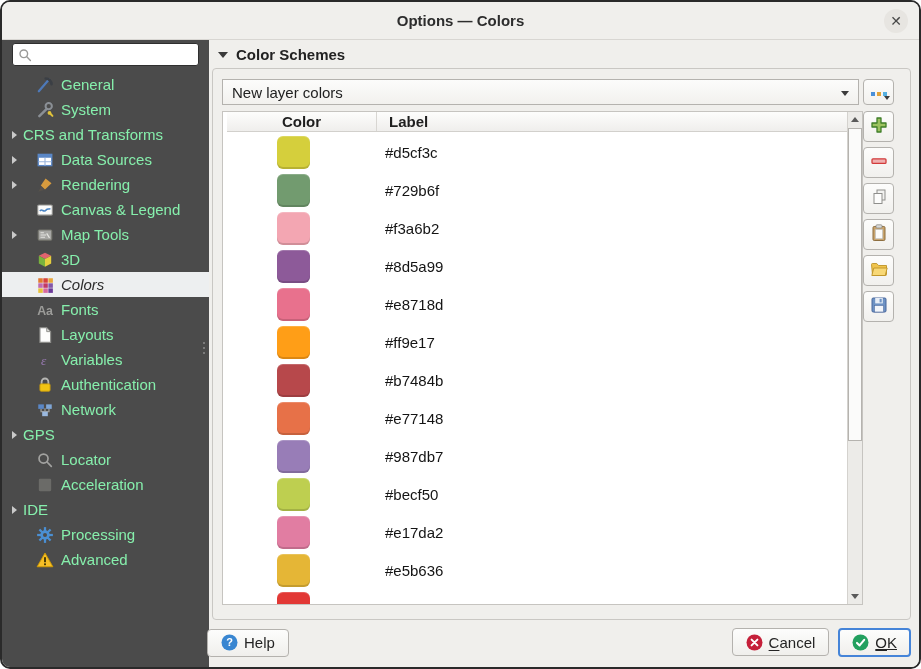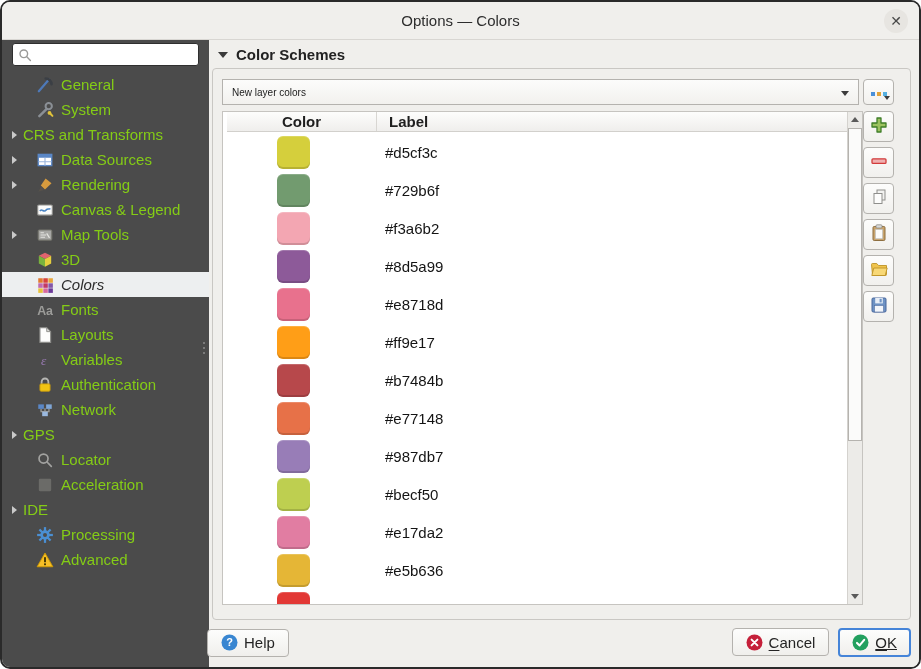--- a/index.html
+++ b/index.html
@@ -3,51 +3,51 @@
 <meta charset="utf-8">
 <style>
   html,body{margin:0;padding:0;width:921px;height:669px;overflow:hidden;background:#ffffff;
     font-family:"Liberation Sans",sans-serif;-webkit-font-smoothing:antialiased;}
   *{box-sizing:border-box;}
   .dialog{position:absolute;left:0;top:0;width:921px;height:669px;border:2px solid #2a2a2a;
     border-radius:10px;overflow:hidden;background:#f0efec;}
   
   .titlebar{position:absolute;left:0;top:0;right:0;height:38px;background:#f0efec;
     border-bottom:1px solid #d8d6d2;display:flex;align-items:center;justify-content:center;}
-  .title{font-size:15px;font-weight:normal;color:#2d2d2d;}
+  .title{font-size:15px;font-weight:bold;color:#2d2d2d;}
   .close-btn{position:absolute;right:11px;top:7px;width:24px;height:24px;border:none;border-radius:12px;
     background:#e7e5e1;color:#474747;font-size:14px;line-height:22px;text-align:center;padding:0;cursor:default;}
   
   .sidebar{position:absolute;left:0;top:38px;bottom:0;width:207px;background:#4b4b4b;}
   .search-wrap{position:absolute;left:10px;top:3px;width:187px;height:23px;background:#ffffff;
     border:1px solid #2f2f2f;border-radius:3px;}
   .search-wrap svg{position:absolute;left:5px;top:4px;}
   .search-wrap input{position:absolute;left:24px;top:1px;right:4px;height:19px;border:none;outline:none;
     font-size:14px;background:transparent;font-family:"Liberation Sans",sans-serif;}
   .tree{position:absolute;left:0;top:32px;right:0;}
-  .tree-item{height:25px;display:flex;align-items:center;padding-left:8px;font-size:15px;color:#84cc16;}
+  .tree-item{height:25px;display:flex;align-items:center;padding-left:8px;font-size:15px;color:#86efac;}
   .tree-item.selected{background:#edeff0;color:#2d2d2d;font-style:italic;}
   .ti-arrow{flex:0 0 13px;height:10px;position:relative;}
   .ti-arrow.has::after{content:"";position:absolute;left:2px;top:1px;border-left:5px solid #c9c9c9;
     border-top:4px solid transparent;border-bottom:4px solid transparent;}
   .ti-icon{flex:0 0 18px;height:18px;margin-left:13px;margin-right:7px;display:flex;align-items:center;justify-content:flex-end;}
   .ti-label.noicon{margin-left:0;}
   .splitter{position:absolute;left:199px;top:295px;width:6px;height:26px;display:flex;flex-direction:column;
     align-items:center;justify-content:center;gap:3px;}
   .splitter i{width:2px;height:2px;border-radius:1px;background:#8b8b8b;display:block;}
   
   .content{position:absolute;left:207px;top:38px;right:0;bottom:0;background:#f0efec;}
   .section-head{position:absolute;left:9px;top:6px;display:flex;align-items:center;gap:8px;}
   .collapse-arrow{width:0;height:0;border-left:5px solid transparent;border-right:5px solid transparent;
     border-top:6px solid #3a3a3a;}
   .section-title{font-size:15px;font-weight:bold;color:#222222;}
   .group-frame{position:absolute;left:3px;right:8px;top:28px;bottom:47px;border:1px solid #c9c7c3;
     border-radius:4px;}
   .combo{position:absolute;left:9px;top:10px;width:637px;height:26px;border:1px solid #b4b2ae;border-radius:0;
-    background:linear-gradient(#fcfcfb,#f2f1ee);font-size:10px;color:#222;display:flex;align-items:center;
+    background:linear-gradient(#fcfcfb,#f2f1ee);font-size:15px;color:#222;display:flex;align-items:center;
     padding-left:9px;}
   .combo-arrow{position:absolute;right:9px;top:11px;width:0;height:0;border-left:4.5px solid transparent;
     border-right:4.5px solid transparent;border-top:5px solid #3c3c3c;}
   .dots-btn{position:absolute;right:16px;top:10px;width:31px;height:26px;border:1px solid #b4b2ae;border-radius:4px;
     background:linear-gradient(#fcfcfb,#f2f1ee);padding:0;}
   .dots-row{display:flex;gap:2px;justify-content:center;margin-top:4px;}
   .dots-row i{width:4px;height:4px;display:block;}
   .mini-arrow{position:absolute;right:3px;bottom:4px;width:0;height:0;border-left:3px solid transparent;
     border-right:3px solid transparent;border-top:4px solid #3c3c3c;}
   

